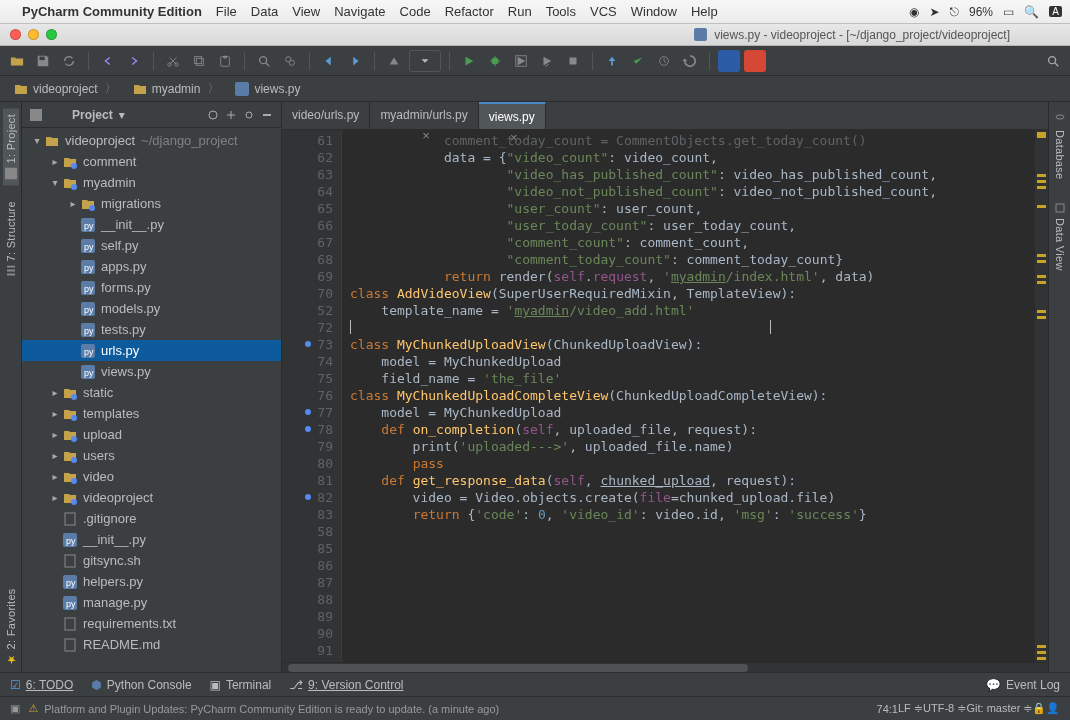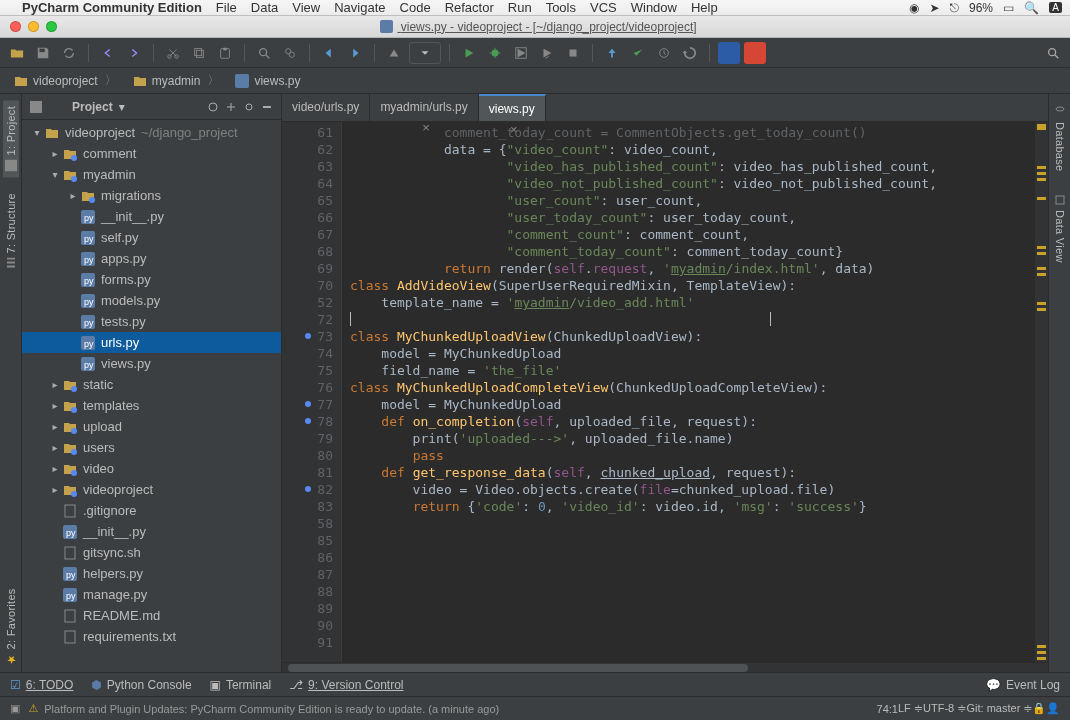--- a/index.html
+++ b/index.html
@@ -10,21 +10,21 @@
   color: #bbbbbb;
   width: 1070px;
   height: 720px;
   overflow: hidden;
   display: flex;
   flex-direction: column;
 }
 
 
 .mac-menubar {
-  height: 16px;
+  height: 24px;
   background: linear-gradient(#f6f6f6,#ececec);
   color: #333;
   display: flex;
   align-items: center;
   padding: 0 8px;
   gap: 14px;
   font-size: 13px;
   border-bottom: 1px solid #bfbfbf;
 }
 .mac-menubar .apple { font-size: 14px; }
@@ -41,21 +41,21 @@
   align-items: center;
   color: #444;
   font-size: 12px;
   border-bottom: 1px solid #b5b5b5;
 }
 .traffic { display:flex; gap:7px; padding:0 10px; }
 .traffic .dot { width: 11px; height: 11px; border-radius: 50%; border: 0.5px solid rgba(0,0,0,.2);}
 .traffic .red { background:#ff5f57;}
 .traffic .yel { background:#ffbd2e;}
 .traffic .grn { background:#28c940;}
-.win-titlebar .title { flex:1; text-align:center; color:#555;text-decoration:underline;}
+.win-titlebar .title { flex:1; text-align:right; color:#555;}
 .win-titlebar .title svg { vertical-align:-2px; margin-right:4px;}
 
 
 .toolbar {
   height: 30px;
   background: #3c3f41;
   border-bottom: 1px solid #2b2b2b;
   display:flex; align-items:center; padding:0 6px; gap:4px;
 }
 .toolbar .sep { width:1px; height:18px; background:#555; margin:0 4px;}
@@ -660,30 +660,30 @@
           </span>
           <span>manage.py</span>
         </div>
         <div class="node" style="padding-left: 26px;">
           <span class="arrow"></span>
           <span class="icon">
             <svg width="14" height="14">
               <rect x="2" y="1" width="10" height="12" fill="none" stroke="#888"></rect>
             </svg>
           </span>
+          <span>requirements.txt</span>
+        </div>
+        <div class="node" style="padding-left: 26px;">
+          <span class="arrow"></span>
+          <span class="icon">
+            <svg width="14" height="14">
+              <rect x="2" y="1" width="10" height="12" fill="none" stroke="#888"></rect>
+            </svg>
+          </span>
           <span>README.md</span>
-        </div>
-        <div class="node" style="padding-left: 26px;">
-          <span class="arrow"></span>
-          <span class="icon">
-            <svg width="14" height="14">
-              <rect x="2" y="1" width="10" height="12" fill="none" stroke="#888"></rect>
-            </svg>
-          </span>
-          <span>requirements.txt</span>
         </div>
       </div>
   </div>
 
   <div class="editor-area">
     <div class="tabs-bar">
       <div class="etab">
         <svg>
             <rect width="13" height="13" rx="2" fill="#5a7ca7"></rect>
           </svg>

